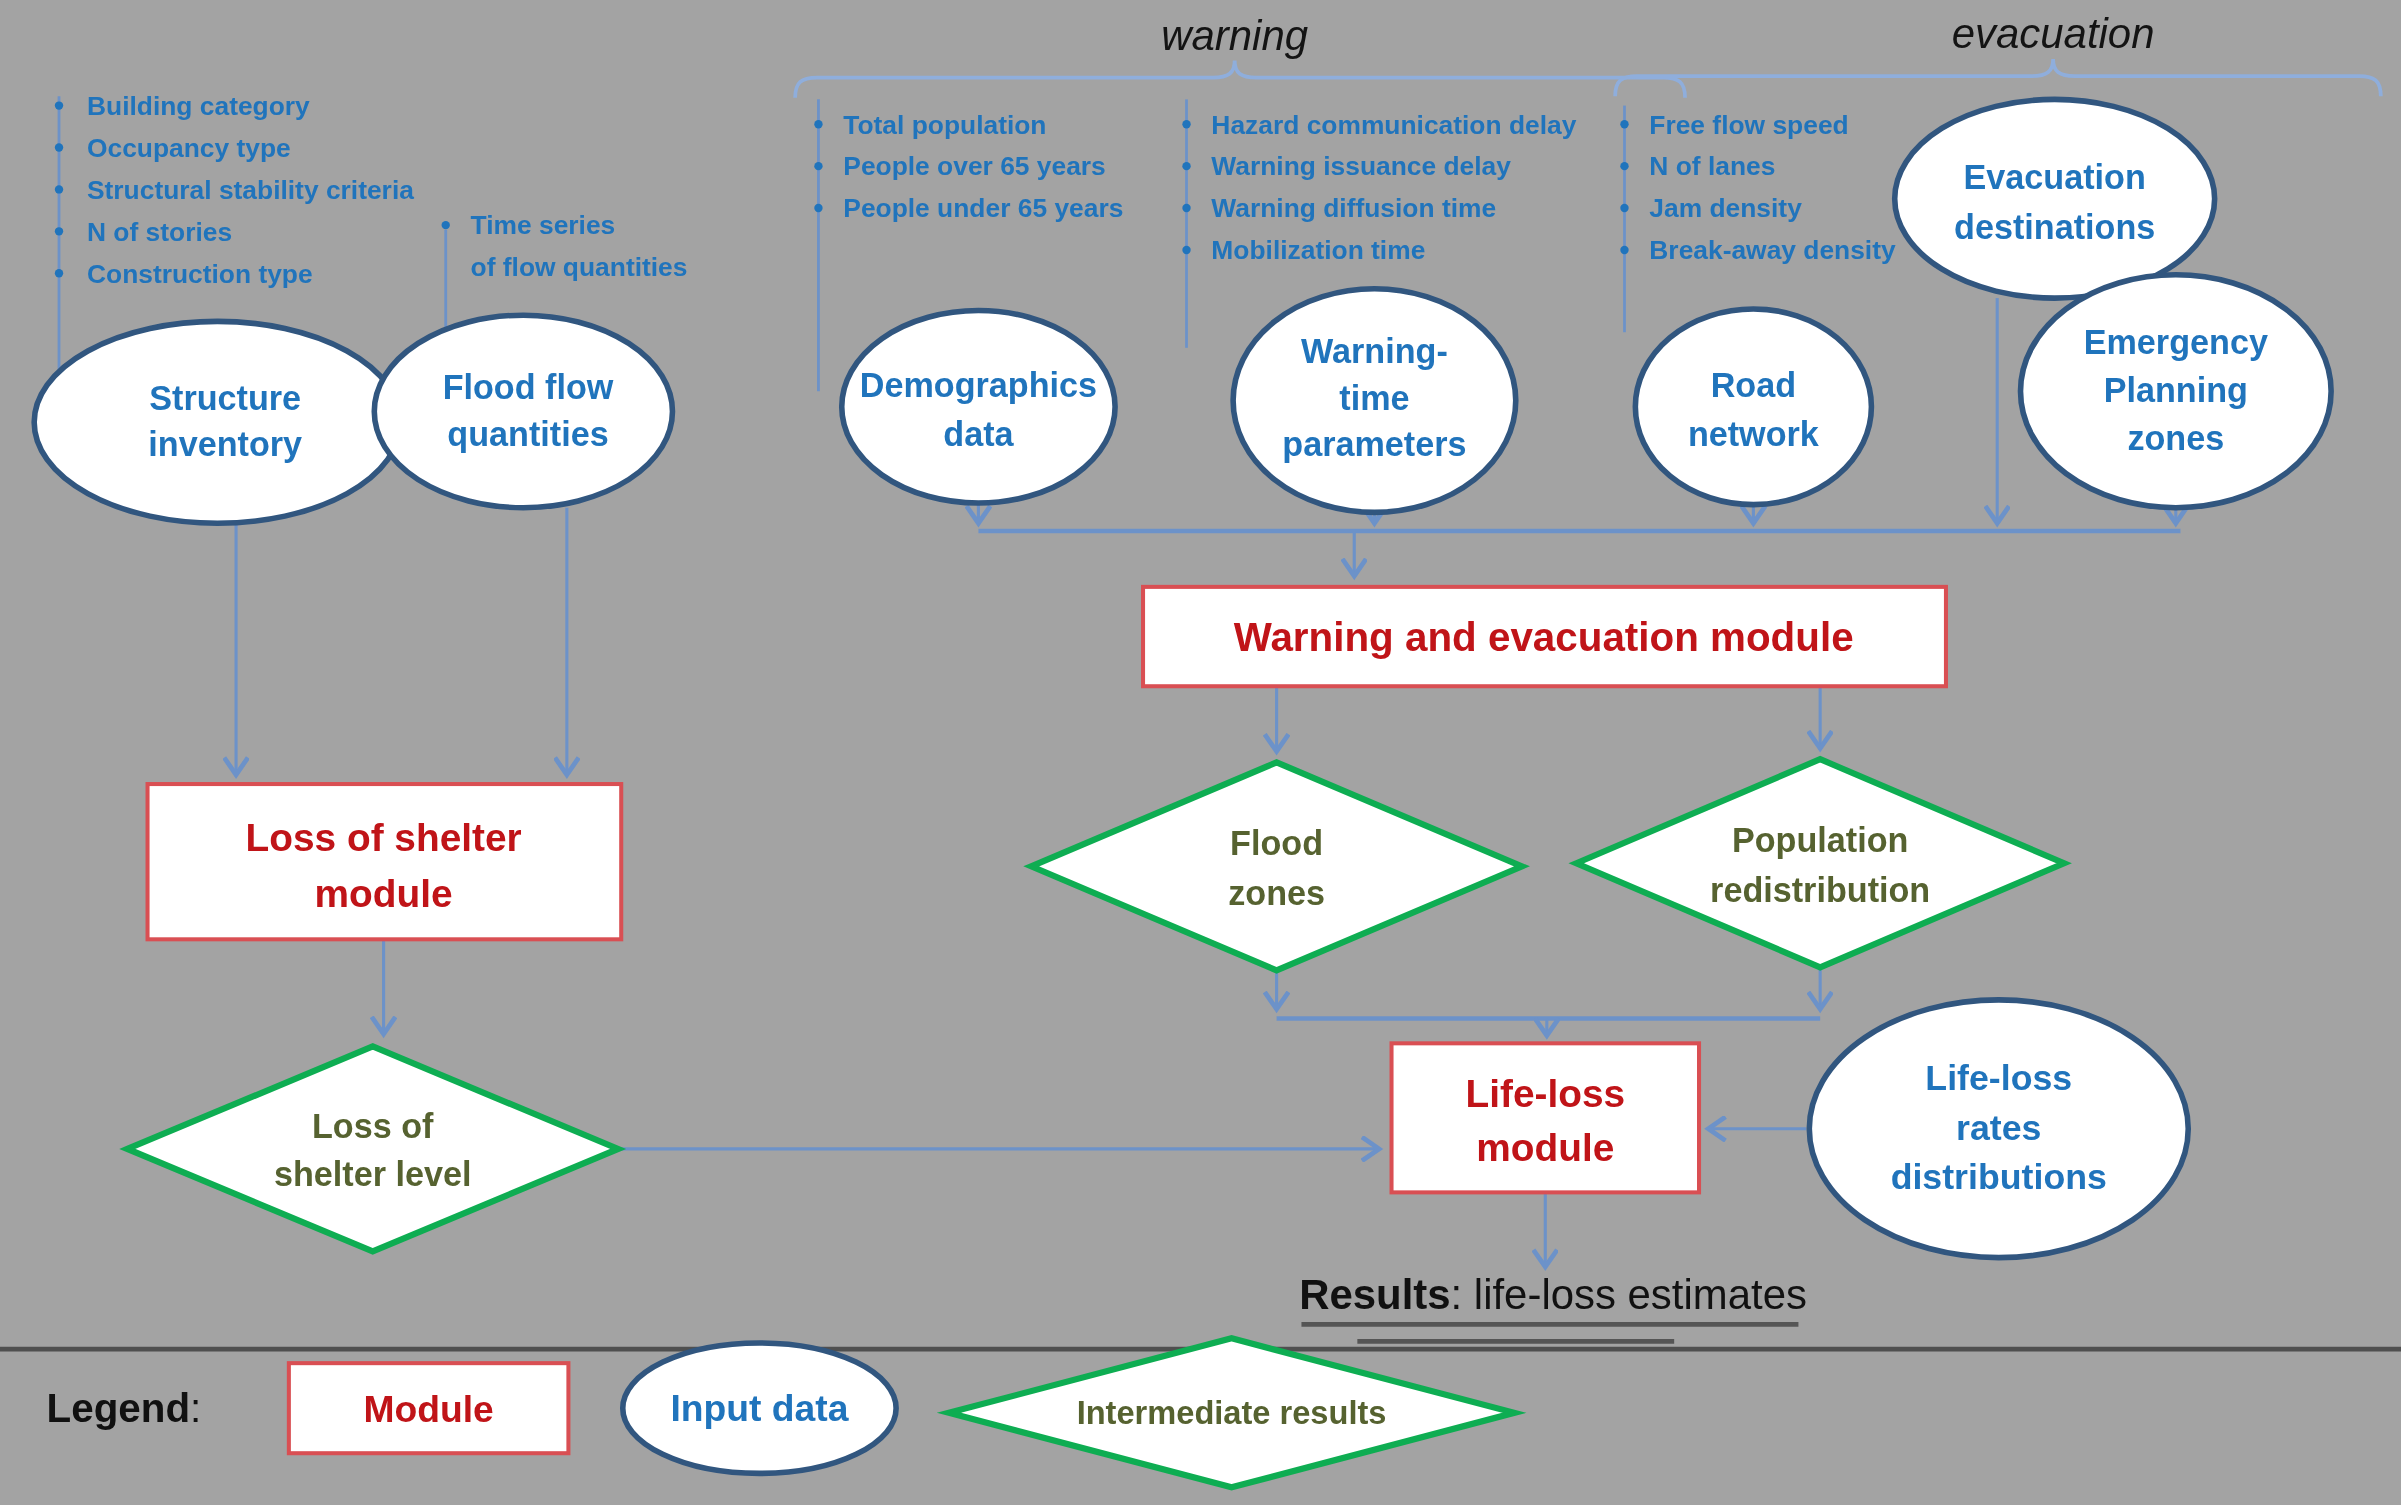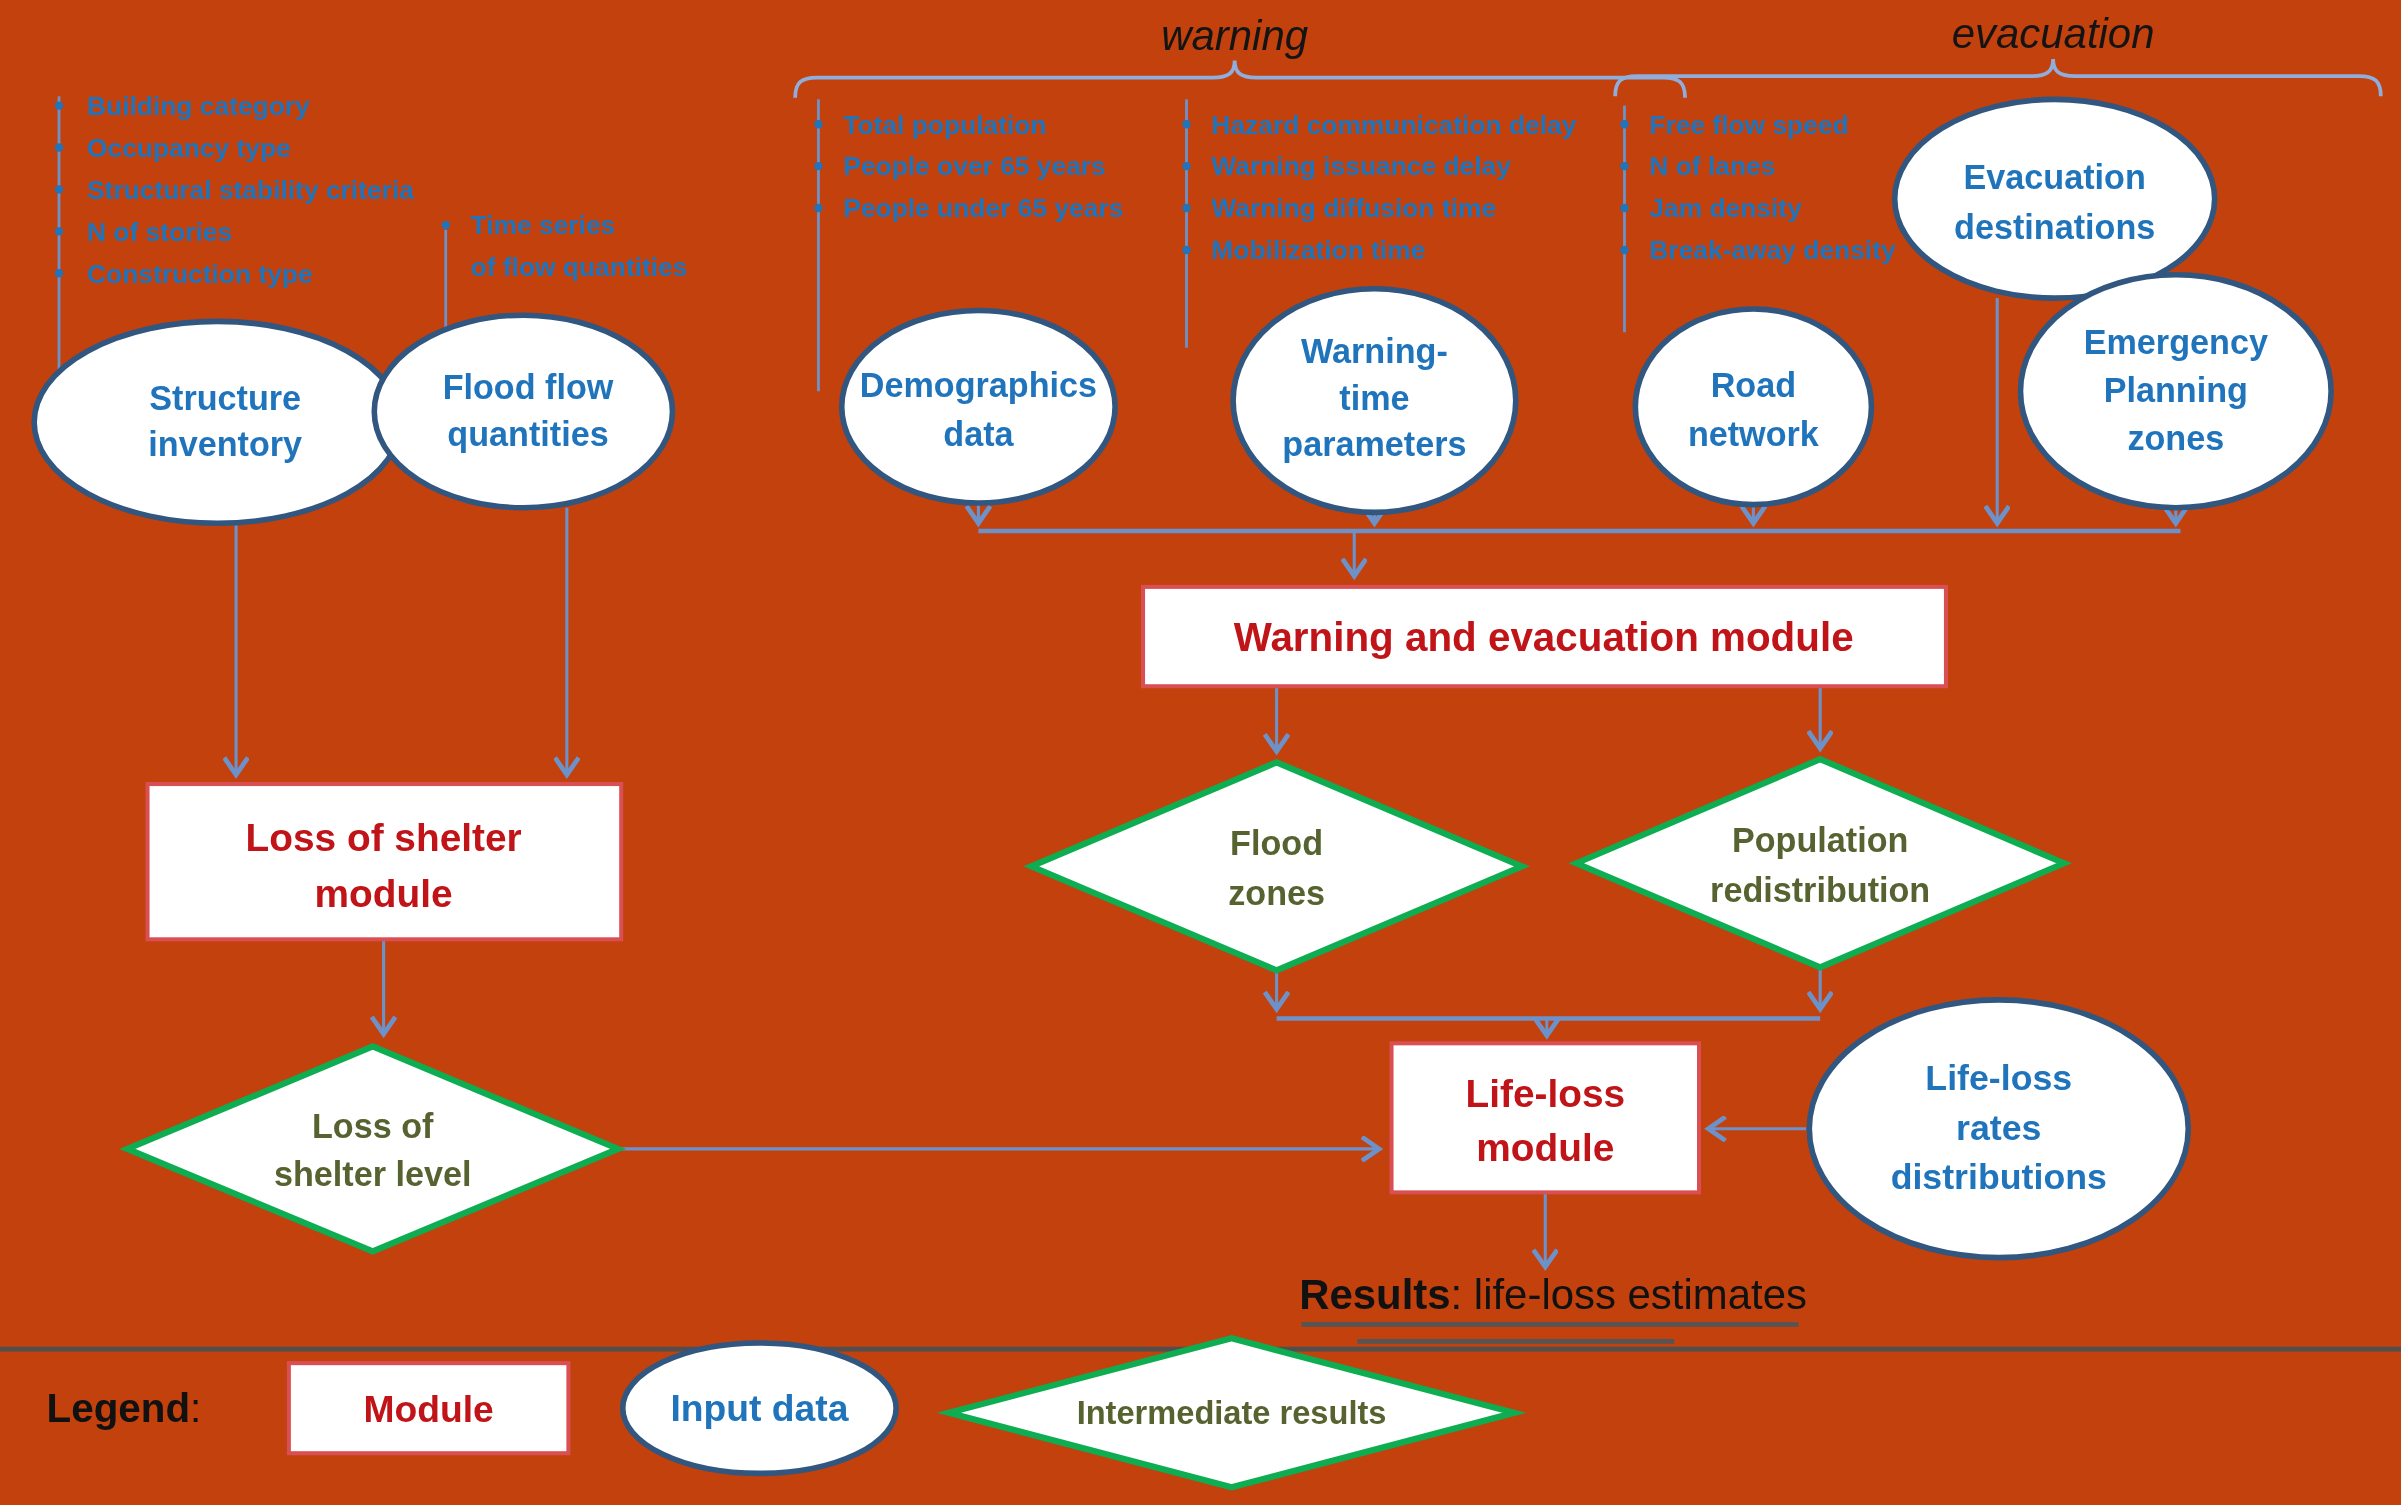--- a/index.html
+++ b/index.html
@@ -1,16 +1,16 @@
 <!DOCTYPE html>
 <html style="font-size:10.5px"><head>
 <meta charset="utf-8">
 <style>
   html,body{margin:0;padding:0;background:#ffffff;}
-  .page{width:2401px;height:1506px;overflow:hidden;background:#c2410c;}
+  .page{width:2401px;height:1506px;overflow:hidden;background:#a3a3a3;}
   svg{display:block;font-family:"Liberation Sans", sans-serif;}
   .shape-input{fill:#fff;stroke:#31567F;stroke-width:3.6;}
   .shape-module{fill:#fff;stroke:#D94F53;stroke-width:2.6;}
   .shape-inter{fill:#fff;stroke:#0EAD52;stroke-width:4;}
   .edge{stroke:#6C92C9;stroke-width:2;fill:none;}
   .edge-thick{stroke:#6C92C9;stroke-width:2.8;fill:none;}
   .stem{stroke:#6C92C9;stroke-width:1.8;fill:none;}
   .brace{stroke:#8FAEDC;stroke-width:2.4;fill:none;}
   .rule{stroke:#4F4F4F;stroke-width:3;}
   .rule-thin{stroke:#555555;stroke-width:3;}

